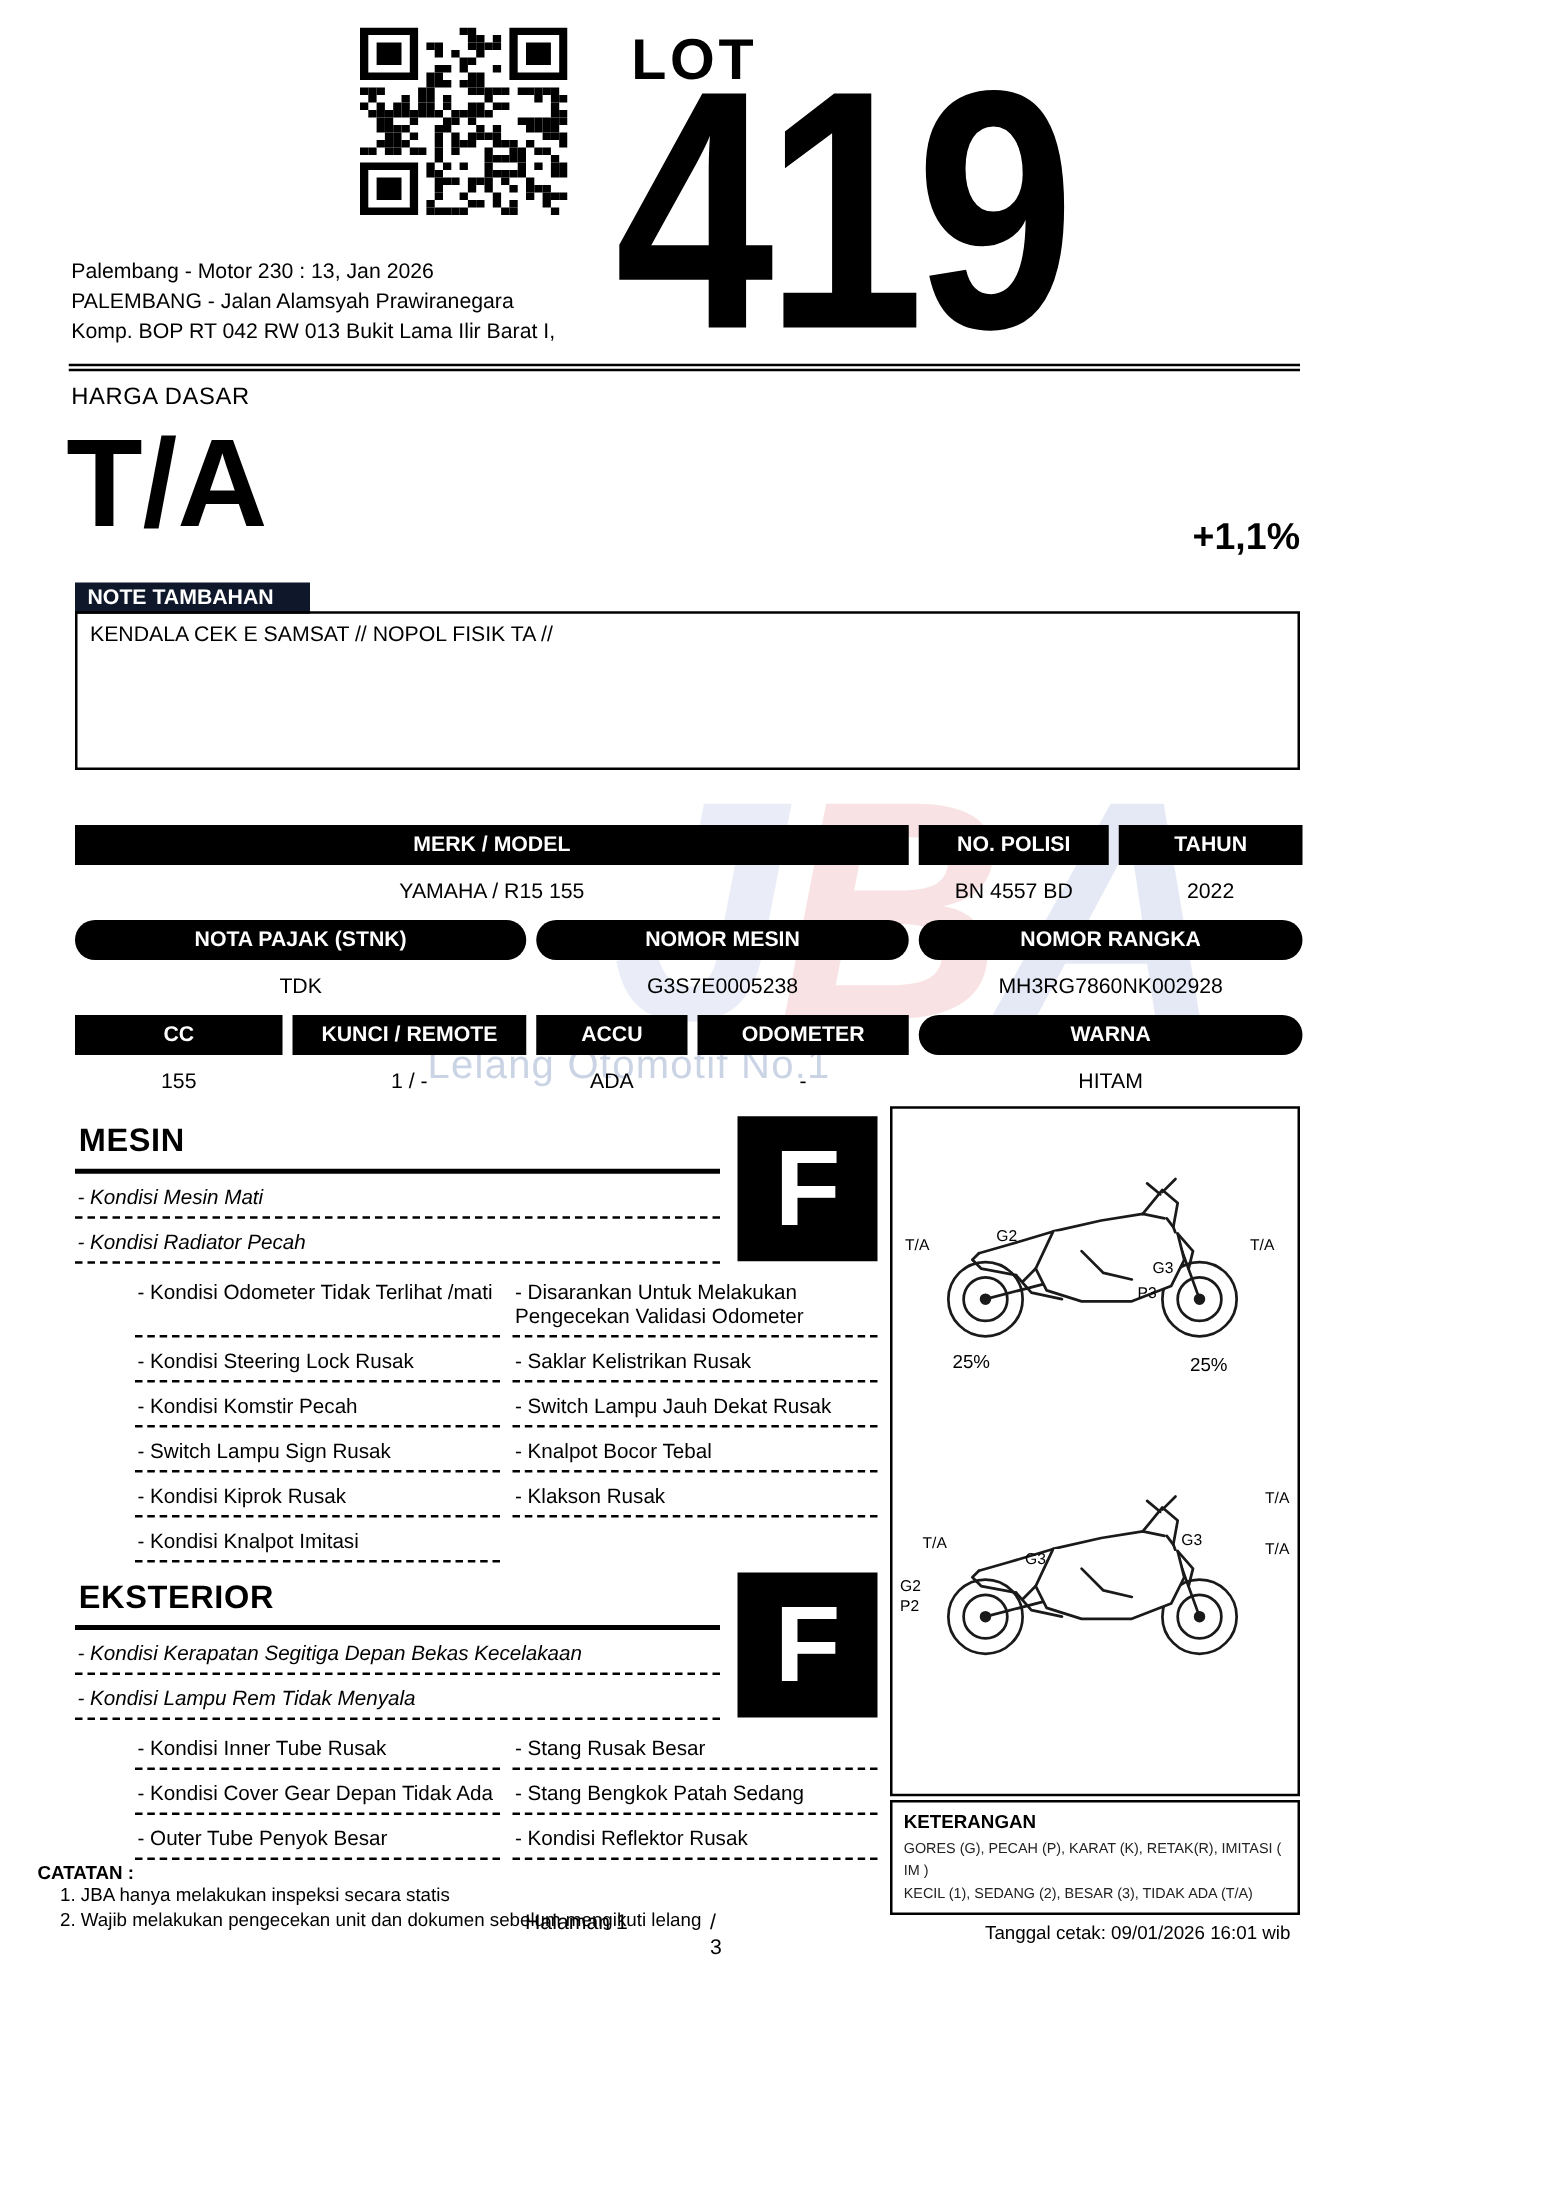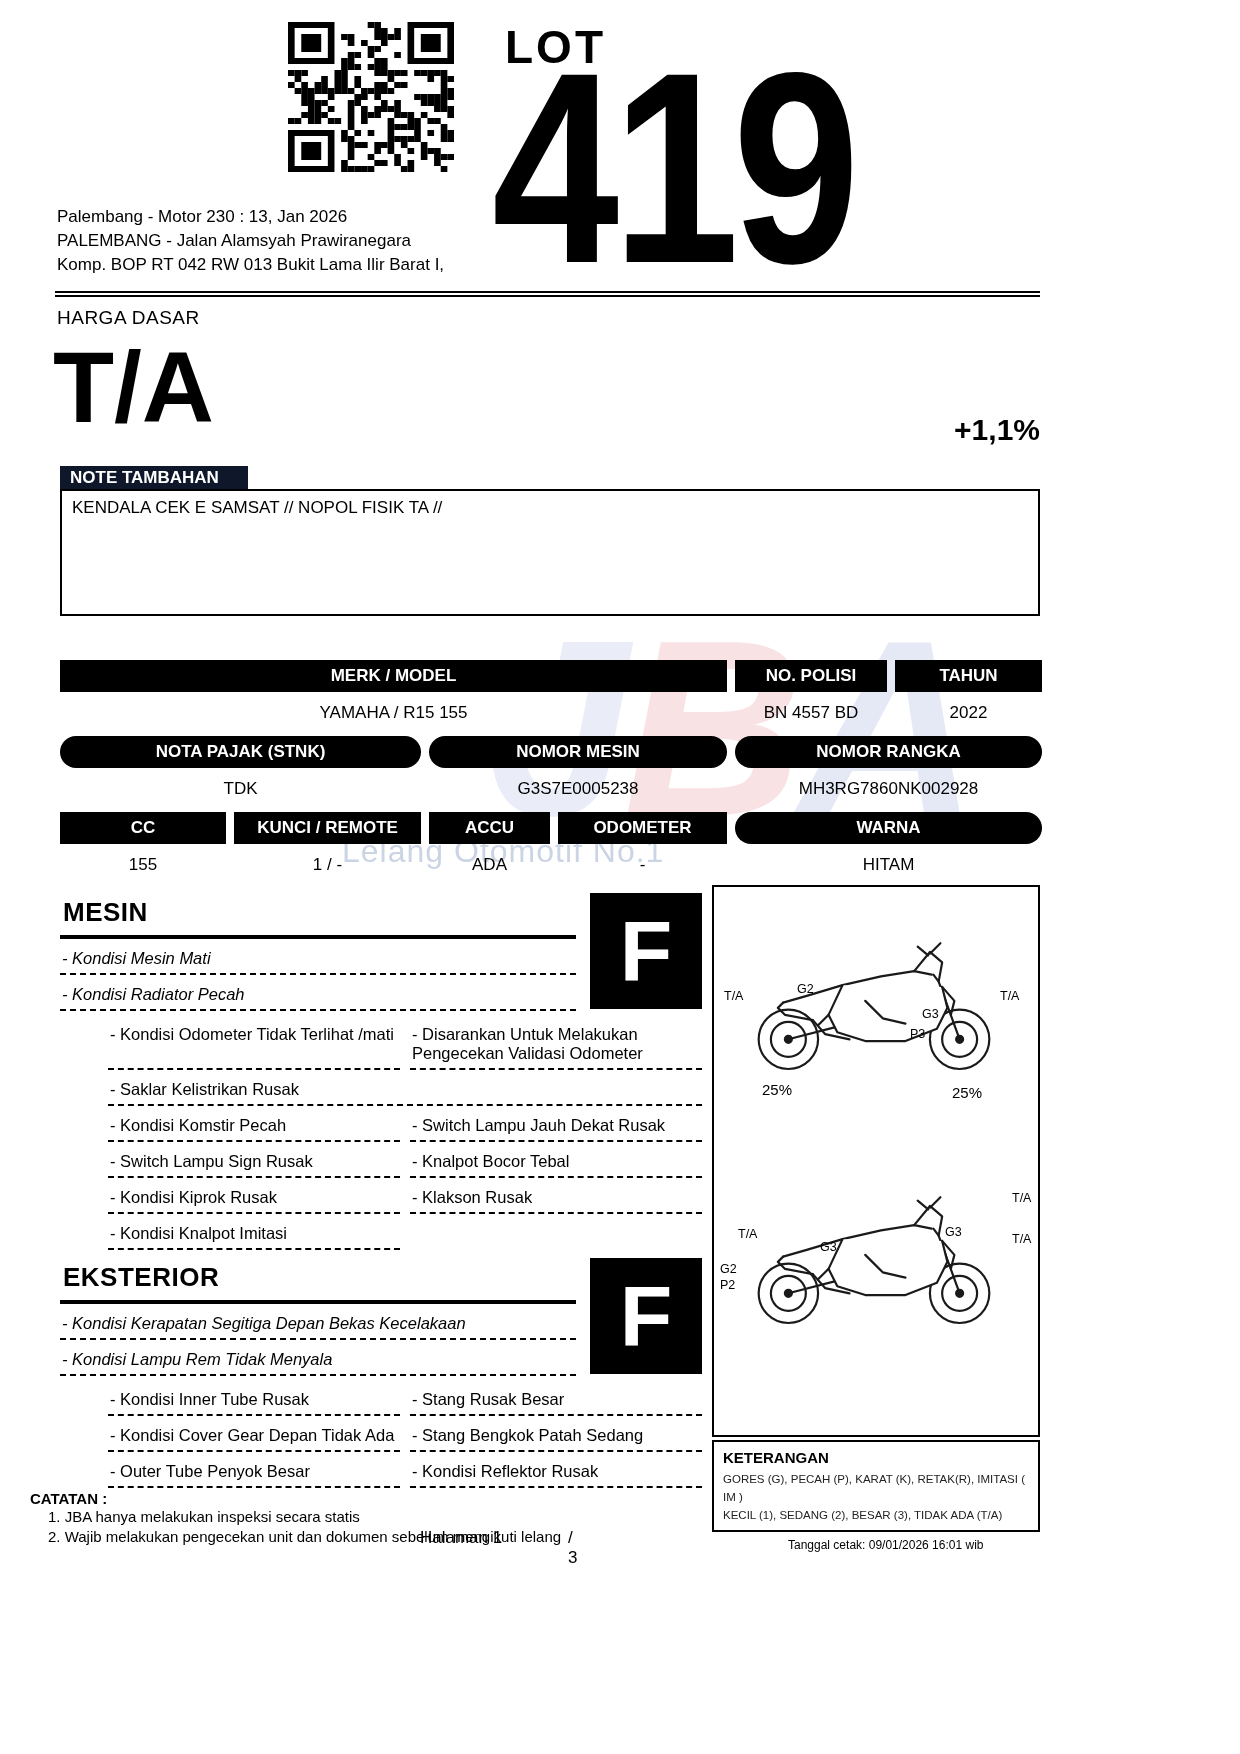--- a/index.html
+++ b/index.html
@@ -58,21 +58,21 @@
   .keterangan-box { position:absolute; left:712px; top:1440px; width:328px; height:92px; border:2px solid #000; padding:7px 9px; }
   .ket-title { font-size:15px; font-weight:bold; margin-bottom:5px; }
   .ket-line { font-size:11.5px; line-height:1.55; color:#222; }
 
   
   .catatan { position:absolute; left:30px; top:1490px; font-size:15px; }
   .catatan .cat-label { font-weight:bold; }
   .catatan .cat-item { margin-left:18px; line-height:20px; }
   .footer-page { position:absolute; left:420px; top:1528px; font-size:17px; }
   .footer-page .page-total { position:absolute; left:148px; top:0; }
-  .footer-date { position:absolute; left:788px; top:1538px; width:320px; font-size:12px; }
+  .footer-date { position:absolute; left:788px; top:1538px; width:320px; font-size:15px; }
 </style>
 </head>
 <body>
 
 <div class="page">
 
   <div class="watermark">
     <div class="wm-logo"><span class="wm-j">J</span><span class="wm-b">B</span><span class="wm-a">A</span></div>
     <div class="wm-text">Lelang Otomotif No.1</div>
   </div>
@@ -347,20 +347,21 @@
       <span>F</span>
     </div>
     <h2 class="section-title">MESIN</h2>
     <div class="row-full">- Kondisi Mesin Mati</div>
     <div class="row-full">- Kondisi Radiator Pecah</div>
     <div class="row-flex">
       <div class="cell">- Kondisi Odometer Tidak Terlihat /mati</div>
       <div class="cell">- Disarankan Untuk Melakukan Pengecekan Validasi Odometer</div>
     </div>
     <div class="row-flex">
+      <div class="cell">- Kondisi Steering Lock Rusak</div>
       <div class="cell">- Saklar Kelistrikan Rusak</div>
     </div>
     <div class="row-flex">
       <div class="cell">- Kondisi Komstir Pecah</div>
       <div class="cell">- Switch Lampu Jauh Dekat Rusak</div>
     </div>
     <div class="row-flex">
       <div class="cell">- Switch Lampu Sign Rusak</div>
       <div class="cell">- Knalpot Bocor Tebal</div>
     </div>

